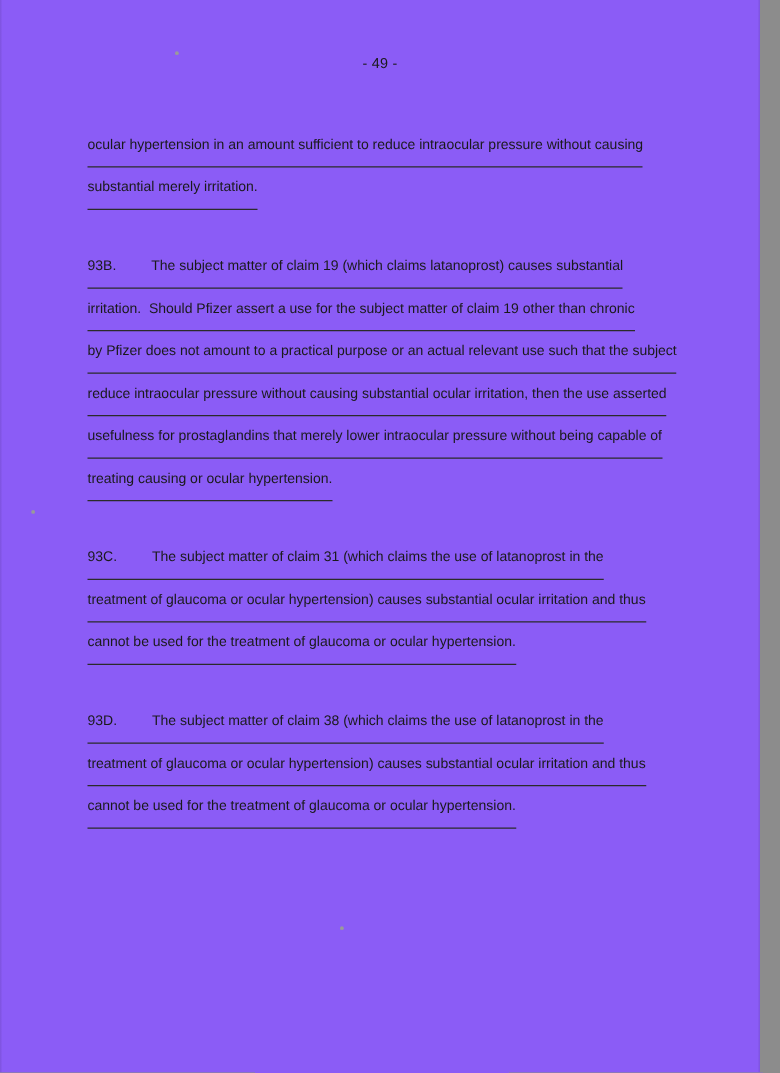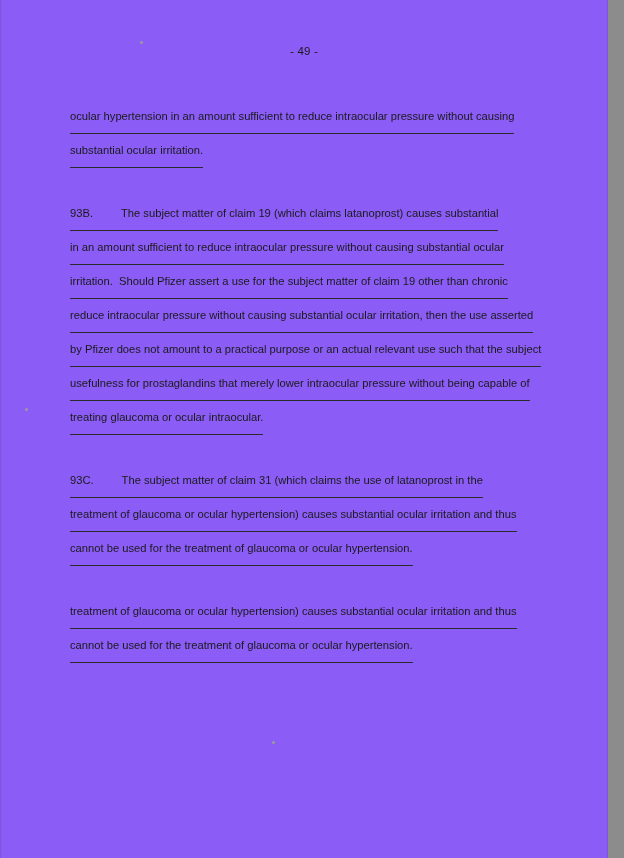--- a/index.html
+++ b/index.html
@@ -80,40 +80,40 @@
 
   <div class="edge-shadow-left"></div>
   <div class="edge-shadow-right"></div>
 
   <div class="page-number">- 49 -</div>
 
   <div class="body-text">
 
     <p class="para">
       <span class="line">ocular hypertension in an amount sufficient to reduce intraocular pressure without causing</span>
-      <span class="line">substantial ocular irritation.</span>
+      <span class="line">substantial merely irritation.</span>
     </p>
 
     <p class="para">
       <span class="line tab">93B.   The subject matter of claim 19 (which claims latanoprost) causes substantial</span>
-      <span class="line">in an amount sufficient to reduce intraocular pressure without causing substantial ocular</span>
       <span class="line">irritation.  Should Pfizer assert a use for the subject matter of claim 19 other than chronic</span>
+      <span class="line">by Pfizer does not amount to a practical purpose or an actual relevant use such that the subject</span>
       <span class="line">reduce intraocular pressure without causing substantial ocular irritation, then the use asserted</span>
-      <span class="line">by Pfizer does not amount to a practical purpose or an actual relevant use such that the subject</span>
       <span class="line">usefulness for prostaglandins that merely lower intraocular pressure without being capable of</span>
-      <span class="line">treating glaucoma or ocular intraocular.</span>
+      <span class="line">treating causing or ocular hypertension.</span>
     </p>
 
     <p class="para">
       <span class="line tab">93C.   The subject matter of claim 31 (which claims the use of latanoprost in the</span>
       <span class="line">treatment of glaucoma or ocular hypertension) causes substantial ocular irritation and thus</span>
       <span class="line">cannot be used for the treatment of glaucoma or ocular hypertension.</span>
     </p>
 
     <p class="para">
+      <span class="line tab">93D.   The subject matter of claim 38 (which claims the use of latanoprost in the</span>
       <span class="line">treatment of glaucoma or ocular hypertension) causes substantial ocular irritation and thus</span>
       <span class="line">cannot be used for the treatment of glaucoma or ocular hypertension.</span>
     </p>
 
   </div>
 
   <span class="speck speck-a"></span>
   <span class="speck speck-b"></span>
   <span class="speck speck-c"></span>
 

